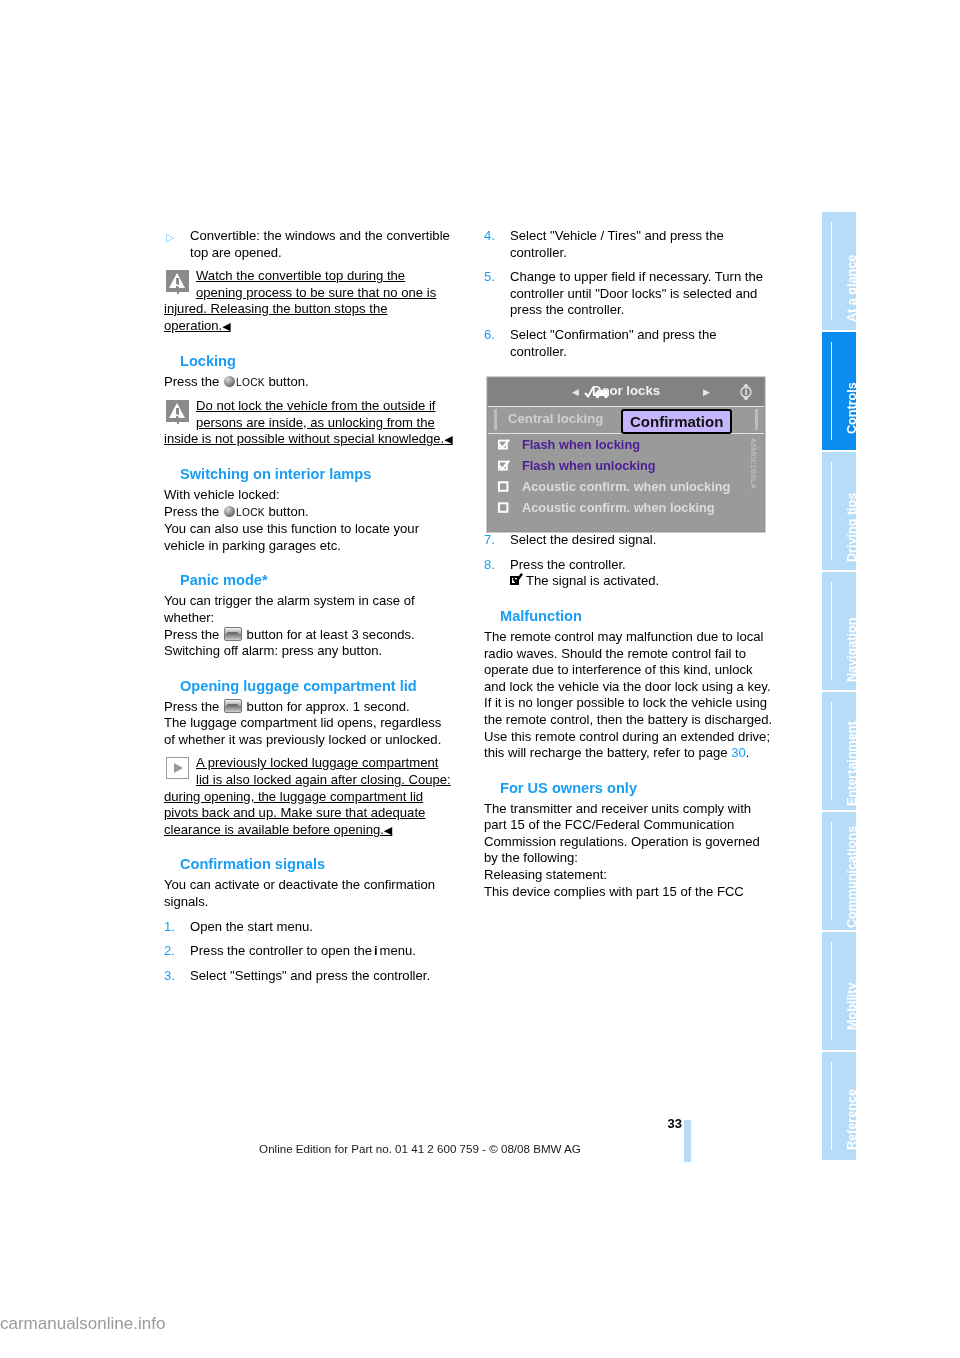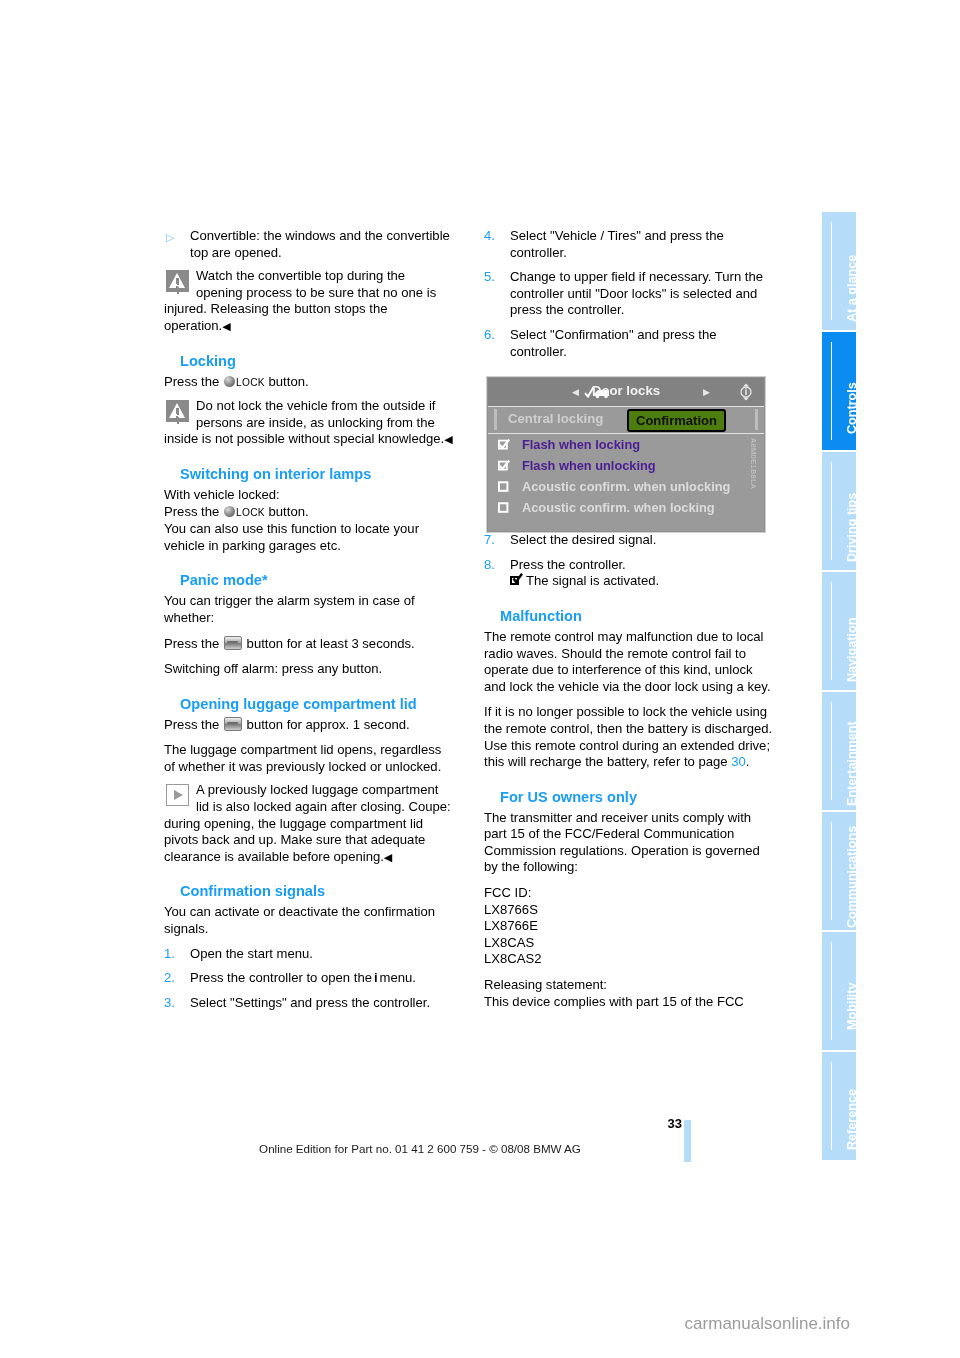--- a/index.html
+++ b/index.html
@@ -21,31 +21,31 @@
   .tab.active .vtext{color:#ffffff;}
   .tab-leftline{position:absolute;left:9px;width:1px;background:#ffffff;}
 
   
   .col{position:absolute;top:228px;width:290px;font-size:13.1px;line-height:16.6px;}
   .col-left{left:164px;}
   .col-right{left:484px;}
 
   h2.sec{color:#1a9ef5;font-size:14.6px;font-weight:bold;margin:17px 0 4px 16px;line-height:18px;}
   p.t{margin:0 0 0 0;}
-  p.gap{margin-top:9px;}
+  p.gap{}
 
   .bullet{position:relative;padding-left:26px;margin:0;}
   .bullet .marker{position:absolute;left:2px;top:1px;color:#6fc3f7;font-size:11px;}
 
   .numlist{margin:0;padding:0;list-style:none;}
   .numlist li{position:relative;padding-left:26px;margin-top:8px;}
   .numlist li .num{position:absolute;left:0;top:0;color:#1a9ef5;font-weight:normal;}
 
   
-  .note{position:relative;margin-top:7px;}
+  .note{position:relative;margin-top:7px;text-decoration:underline;}
   .note .ic{float:left;margin:2px 7px 0 2px;}
   .note .endmark{font-size:11px;}
 
   
   .ico-warn{display:inline-block;width:23px;height:22px;background:#8a8a8a;
             position:relative;vertical-align:-5px;}
   .ico-warn:after{content:"";position:absolute;left:3px;top:3px;
             width:0;height:0;border-left:8.5px solid transparent;
             border-right:8.5px solid transparent;border-bottom:15px solid #fff;}
   .ico-warn:before{content:"";position:absolute;left:10.5px;top:8px;width:2px;height:7px;
@@ -87,40 +87,40 @@
   .fig-head .title{position:absolute;left:0;right:0;top:5px;text-align:center;
             color:#f2f2f2;font-size:13.2px;font-weight:bold;}
   .fig-head .arrL{position:absolute;left:84px;top:9px;color:#e8e8e8;font-size:9px;}
   .fig-head .arrR{position:absolute;right:54px;top:9px;color:#e8e8e8;font-size:9px;}
   .fig-head .caricon{position:absolute;left:96px;top:7px;width:28px;height:14px;}
   .fig-head .infoi{position:absolute;right:10px;top:5px;width:16px;height:18px;}
 
   .fig-tabs{position:absolute;left:1px;top:30px;right:1px;height:26px;background:#9a9a9a;
             border-bottom:1.5px solid #e3e3e3;}
   .fig-tabs .t1{position:absolute;left:20px;top:4px;color:#cfcfcf;font-size:13.2px;font-weight:bold;}
-  .fig-tabs .t2{position:absolute;left:139px;top:2px;background:#4d7c0f;color:#111;
-            font-size:13px;font-weight:bold;padding:2px 7px;border:2px solid #000;border-radius:3px;}
+  .fig-tabs .t2{position:absolute;left:133px;top:2px;background:#c4b5fd;color:#111;
+            font-size:15px;font-weight:bold;padding:2px 7px;border:2px solid #000;border-radius:3px;}
   .fig-tabs .edgeL{position:absolute;left:6px;top:2px;width:3px;height:21px;background:#bdbdbd;}
   .fig-tabs .edgeR{position:absolute;right:6px;top:2px;width:3px;height:21px;background:#bdbdbd;}
 
   .fig-list{position:absolute;left:1px;top:57px;right:1px;bottom:1px;background:#9a9a9a;}
   .fig-row{position:relative;height:21px;color:#4c1d95;font-size:12.8px;font-weight:bold;padding-left:34px;line-height:21px;}
   .fig-row.dim{color:#dcdcdc;}
   .fig-row .cb{position:absolute;left:10px;top:5px;width:12px;height:11px;}
   .fig-code{position:absolute;left:272px;top:62px;width:14px;height:90px;}
   .fig-code span{position:absolute;left:0;top:0;white-space:nowrap;color:#c9c9c9;
             font-size:7.5px;letter-spacing:.4px;transform:rotate(90deg);transform-origin:left top;}
 
   
   .footer{position:absolute;left:164px;top:1124px;width:560px;}
   .pagenum{position:absolute;right:42px;top:-8px;font-size:13px;font-weight:bold;}
   .footline{position:absolute;left:0;top:18px;width:512px;text-align:center;font-size:11.6px;color:#1a1a1a;}
   .footbar{position:absolute;left:684px;top:1120px;width:7px;height:42px;background:#b5ddfa;}
 
-  .watermark{position:absolute;left:0;top:1314px;width:868px;text-align:right;
+  .watermark{position:absolute;left:0;top:1314px;width:868px;
              padding-right:18px;box-sizing:border-box;color:#9b9b9b;font-size:17px;}
 </style>
 </head>
 <body>
 
 <div class="page">
 
   <div class="tabbar">
 
     <div class="tab" style="top:0px;height:118px;">
@@ -276,27 +276,20 @@
     <h2 class="sec">Malfunction</h2>
     <p class="t">The remote control may malfunction due to local radio waves. Should the remote control fail to operate due to interference of this kind, unlock and lock the vehicle via the door lock using a key.</p>
     <p class="t gap">
       <span>If it is no longer possible to lock the vehicle using the remote control, then the battery is discharged. Use this remote control during an extended drive; this will recharge the battery, refer to page</span>
       <span style="color:#1a9ef5;text-align:center;">30</span><span>.</span>
     </p>
 
     <h2 class="sec">For US owners only</h2>
     <p class="t">The transmitter and receiver units comply with part 15 of the FCC/Federal Communication Commission regulations. Operation is governed by the following:</p>
 
-    <p class="t gap">
-      <span>FCC ID:</span><br>
-      <span>LX8766S</span><br>
-      <span>LX8766E</span><br>
-      <span>LX8CAS</span><br>
-      <span>LX8CAS2</span>
-    </p>
 
     <p class="t gap">
       <span>Releasing statement:</span><br>
       <span>This device complies with part 15 of the FCC</span>
     </p>
   </div>
 
   <div class="figure">
     <div class="fig-frame">
 

